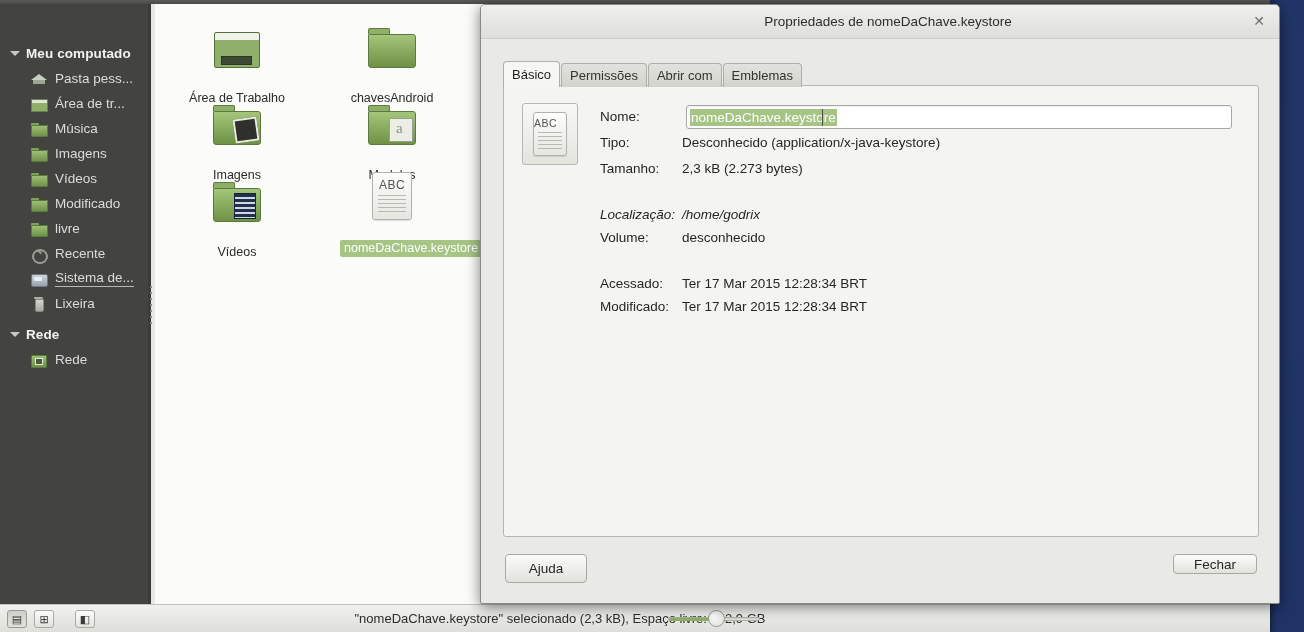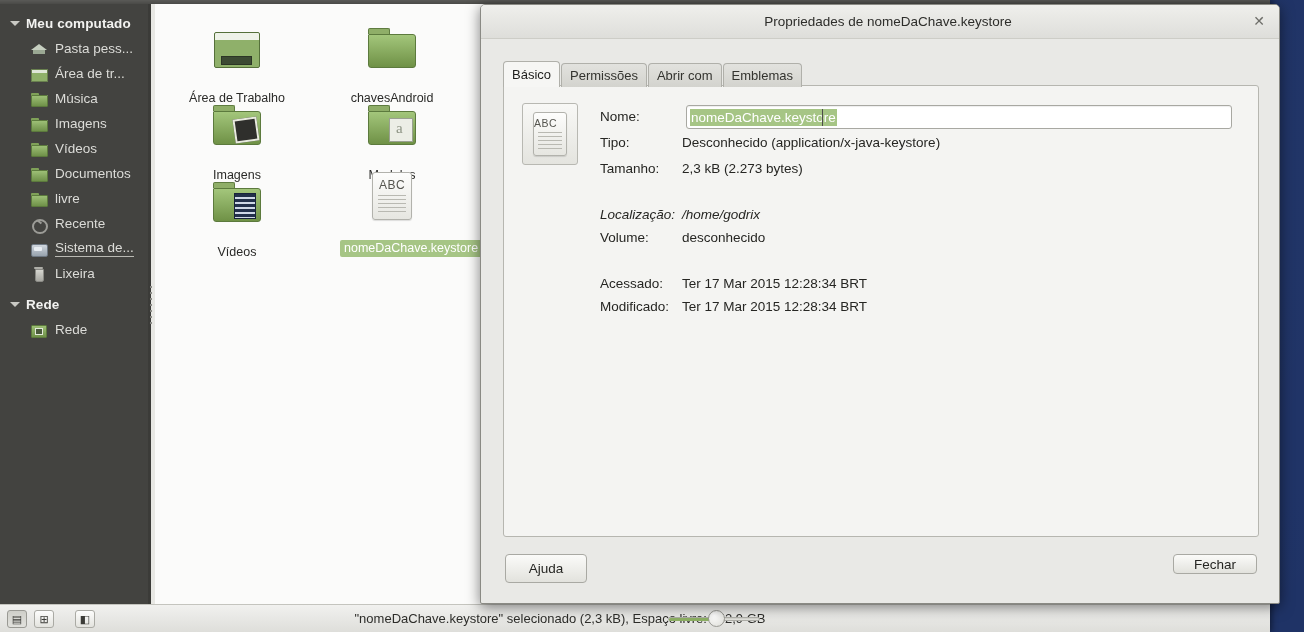--- a/index.html
+++ b/index.html
@@ -37,20 +37,21 @@
     background: #434340;
     color: #d8d8d4;
     font-size: 13.5px;
     padding-top: 6px;
   }
   .sb-group {
     display: flex; align-items: center;
     height: 26px; padding-left: 8px;
     font-weight: bold; color: #f2f2f0;
     letter-spacing: 0.1px;
+    margin-top: 30px;
   }
   .sb-tri {
     width: 14px; height: 14px;
     margin-right: 4px; position: relative; flex: none;
   }
   .sb-tri::after {
     content:""; position:absolute; left:2px; top:5px;
     border-left: 5px solid transparent;
     border-right: 5px solid transparent;
     border-top: 5px solid #c9c9c4;
@@ -367,21 +368,21 @@
     <div class="sb-item">
       <span class="ic ic-folder">
           <i class="ic-badge film"></i>
         </span>
       <span class="lb">Vídeos</span>
     </div>
     <div class="sb-item">
       <span class="ic ic-folder">
           <i class="ic-badge arrow"></i>
         </span>
-      <span class="lb">Documentos</span>
+      <span class="lb">Modificado</span>
     </div>
     <div class="sb-item">
       <span class="ic ic-folder"></span>
       <span class="lb">livre</span>
     </div>
     <div class="sb-item">
       <span class="ic ic-recent"></span>
       <span class="lb">Recente</span>
     </div>
     <div class="sb-item hovered">

